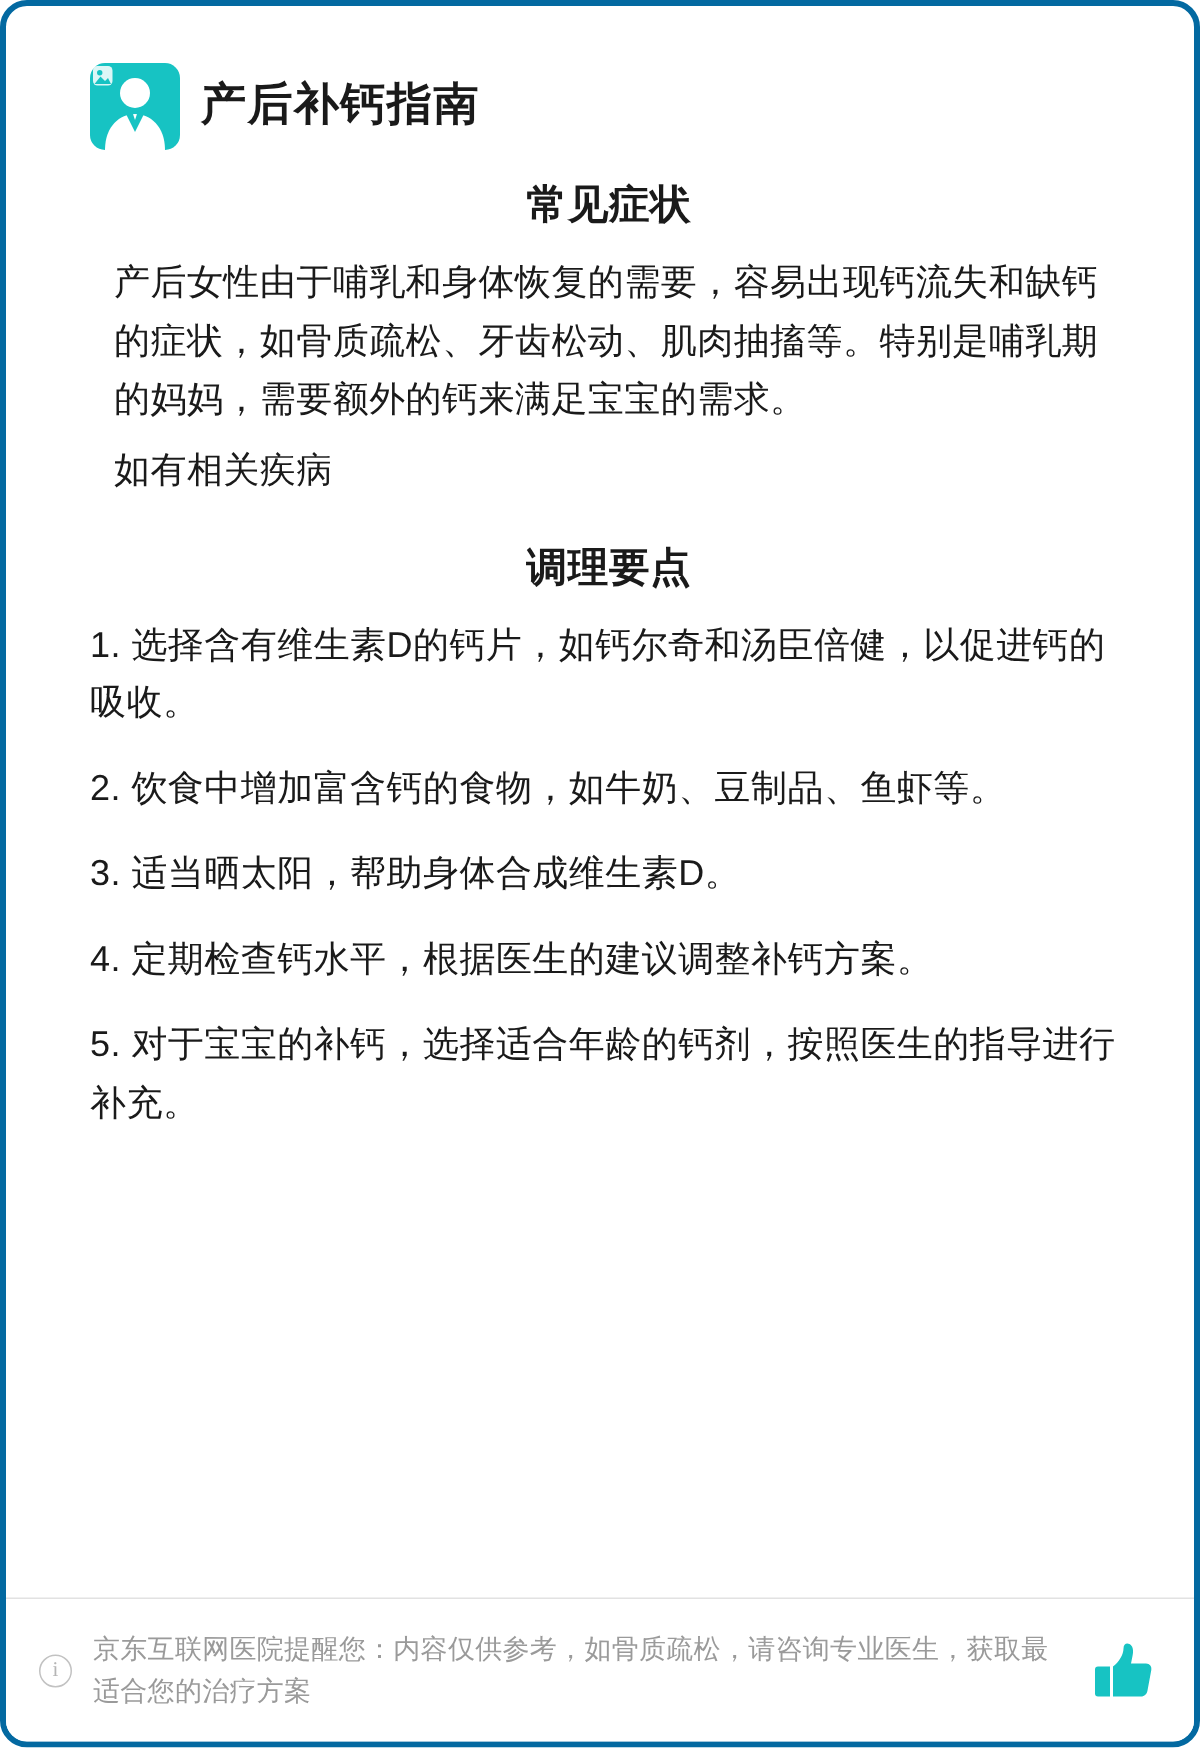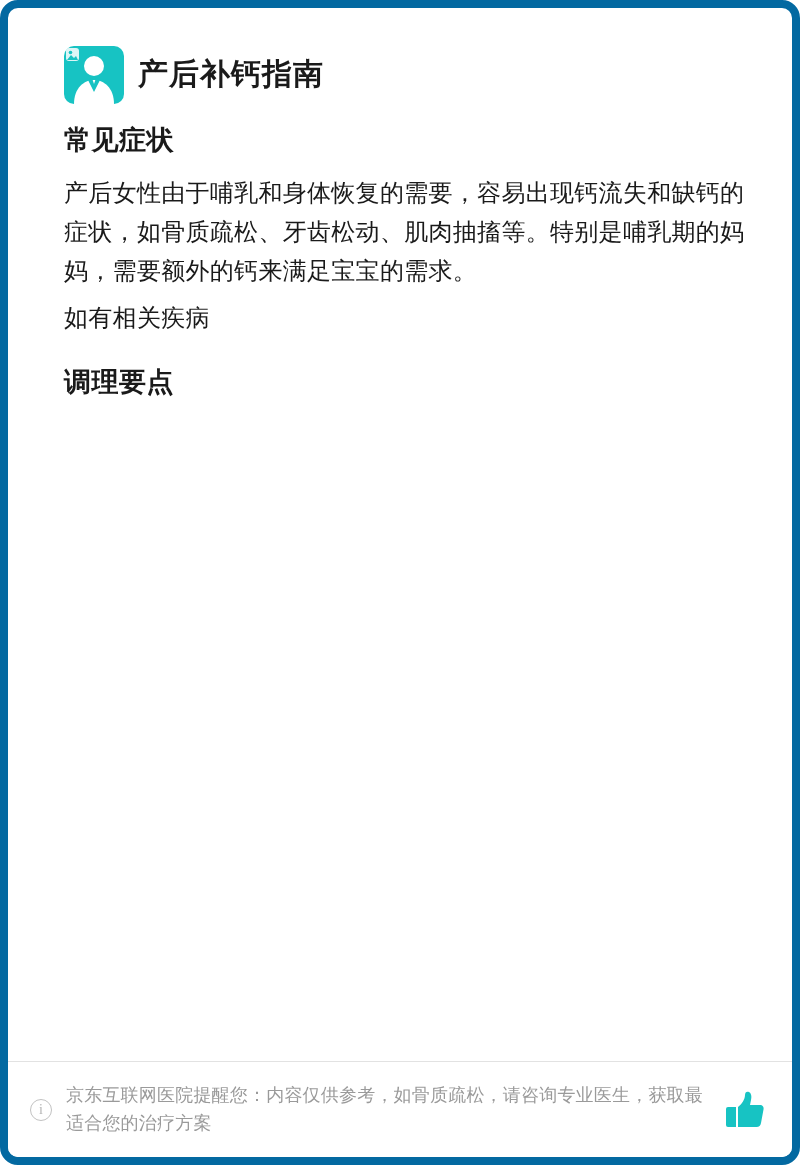--- a/index.html
+++ b/index.html
@@ -11,21 +11,21 @@
     width: 800px;
     height: 1165px;
     background: #ffffff;
     font-family: "Liberation Sans", "DejaVu Sans", sans-serif;
   }
   .card {
     position: relative;
     width: 800px;
     height: 1165px;
     background: #ffffff;
-    border: 8px solid #0369a1;
+    border: 4px solid #0369a1;
     border-radius: 18px;
     overflow: hidden;
   }
   .content {
     padding: 34px 44px 0 56px;
   }
   .header {
     display: flex;
     align-items: flex-start;
     gap: 14px;
@@ -45,27 +45,28 @@
     line-height: 1.2;
     padding-top: 14px;
     letter-spacing: 1px;
   }
   h2.section {
     font-size: 27px;
     font-weight: bold;
     color: #1a1a1a;
     margin: 26px 0 16px 0;
     letter-spacing: 0.5px;
+    text-align: center;
   }
   h2.section.first { margin-top: 16px; }
   p.body {
     font-size: 24px;
     color: #1a1a1a;
     line-height: 1.62;
-    margin: 0 0 8px 0;
+    margin: 0 0 8px 16px;
     letter-spacing: 0.3px;
   }
   p.body.plain { margin-bottom: 4px; }
   ol.points {
     list-style: none;
     margin: 0;
     padding: 0;
   }
   ol.points li {
     font-size: 24px;
@@ -133,20 +134,27 @@
       </span>
       <div class="title">产后补钙指南</div>
     </div>
 
     <h2 class="section first">常见症状</h2>
     <p class="body">产后女性由于哺乳和身体恢复的需要，容易出现钙流失和缺钙的症状，如骨质疏松、牙齿松动、肌肉抽搐等。特别是哺乳期的妈妈，需要额外的钙来满足宝宝的需求。</p>
 
     <p class="body plain">如有相关疾病</p>
 
     <h2 class="section">调理要点</h2>
+    <ol class="points">
+      <li>1. 选择含有维生素D的钙片，如钙尔奇和汤臣倍健，以促进钙的吸收。</li>
+      <li>2. 饮食中增加富含钙的食物，如牛奶、豆制品、鱼虾等。</li>
+      <li>3. 适当晒太阳，帮助身体合成维生素D。</li>
+      <li>4. 定期检查钙水平，根据医生的建议调整补钙方案。</li>
+      <li>5. 对于宝宝的补钙，选择适合年龄的钙剂，按照医生的指导进行补充。</li>
+    </ol>
 
   </div>
 
   <div class="footer">
     <span class="info-icon">i</span>
     <div class="footer-text">京东互联网医院提醒您：内容仅供参考，如骨质疏松，请咨询专业医生，获取最适合您的治疗方案</div>
     <span class="thumb">
       <svg viewBox="0 0 44 42" width="44" height="42" xmlns="http://www.w3.org/2000/svg">
         <path d="M6 18 L14 18 L14 38 L6 38 A2 2 0 0 1 4 36 L4 20 A2 2 0 0 1 6 18 Z" fill="#17c3c3"></path>
         <path d="M16 18 C20 15 23 10 23 6 C23 3 25 2 27 3 C29 4 30 7 29 11 L28 16 L38 16 C40.5 16 42 18 41.5 20.5 L39 34 C38.6 36.4 37 38 34.6 38 L16 38 Z" fill="#17c3c3"></path>

